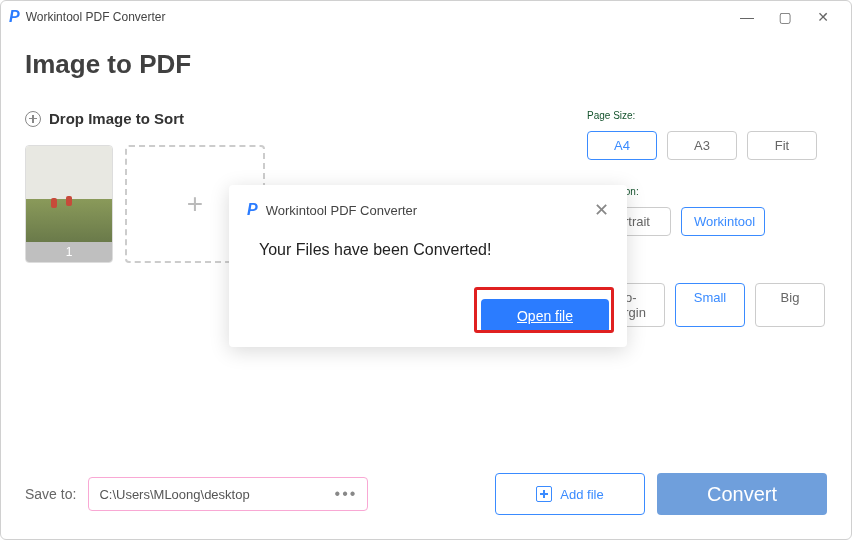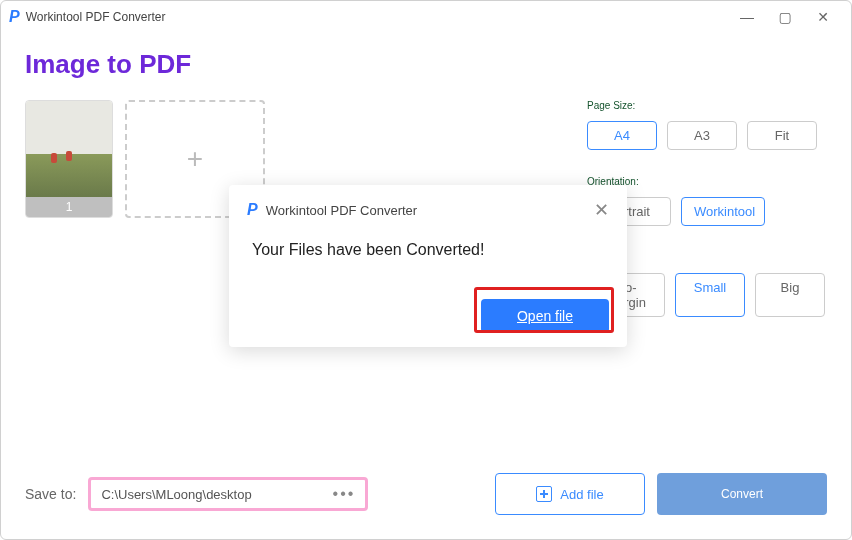--- a/index.html
+++ b/index.html
@@ -5,21 +5,21 @@
 * { box-sizing: border-box; margin: 0; padding: 0; font-family: "Segoe UI", Arial, sans-serif; }
 body { width: 852px; height: 540px; background: #fff; position: relative; overflow: hidden; }
 .window { width: 852px; height: 540px; border: 1px solid #d0d0d0; border-radius: 6px; position: relative; background: #fff; }
 .titlebar { height: 32px; display: flex; align-items: center; padding: 0 8px; }
 .titlebar .logo { display: flex; align-items: center; gap: 6px; }
 .titlebar .logo-p { color: #2b7cff; font-weight: bold; font-size: 16px; font-style: italic; }
 .titlebar .title { font-size: 12px; color: #444; }
 .titlebar .win-controls { margin-left: auto; display: flex; gap: 18px; padding-right: 10px; }
 .titlebar .win-controls span { font-size: 14px; color: #666; cursor: pointer; width: 20px; text-align: center; }
 .content { padding: 10px 24px 16px 24px; }
-.heading { font-size: 26px; font-weight: 700; color: #6d28d9; margin-bottom: 20px; margin-top: 6px; }
+.heading { font-size: 26px; font-weight: 700; color: #404040; margin-bottom: 30px; margin-top: 6px; }
 .main-area { display: flex; gap: 30px; }
 .left-panel { flex: 1; }
 .drop-header { display: flex; align-items: center; gap: 8px; margin-bottom: 18px; }
 .drop-header .sort-icon { width: 16px; height: 16px; border: 1.5px solid #888; border-radius: 50%; position: relative; }
 .drop-header .sort-icon::before { content:""; position:absolute; left:3px; top:6px; width:8px; height:1.5px; background:#888; }
 .drop-header .sort-icon::after { content:""; position:absolute; left:6px; top:3px; width:1.5px; height:8px; background:#888; }
 .drop-header .label { font-size: 15px; font-weight: 600; color: #333; }
 .thumbs { display: flex; gap: 12px; }
 .thumb { width: 88px; height: 118px; border: 1px solid #ddd; border-radius: 4px; overflow: hidden; display: flex; flex-direction: column; }
 .thumb .img { flex: 1; background: linear-gradient(to bottom, #e8e8e2 0%, #e8e8e2 55%, #8a9a5a 55%, #6a7a4a 100%); position: relative; }
@@ -29,34 +29,34 @@
 .add-thumb { width: 140px; height: 118px; border: 2px dashed #ccc; border-radius: 4px; display: flex; align-items: center; justify-content: center; color: #bbb; font-size: 28px; cursor: pointer; }
 .right-panel { width: 240px; }
 .opt-group { margin-bottom: 26px; }
 .opt-label { font-size: 10px; color: #14532d; margin-bottom: 10px; }
 .opt-buttons { display: flex; gap: 10px; }
 .opt-btn { padding: 6px 12px; width: 70px; text-align: center; font-size: 13px; border: 1px solid #ccc; border-radius: 4px; color: #666; background: #fff; cursor: pointer; }
 .opt-btn.wide { width: 84px; }
 .opt-btn.selected { border-color: #3a8bff; color: #3a8bff; }
 .footer { position: absolute; bottom: 24px; left: 24px; right: 24px; display: flex; align-items: center; gap: 12px; }
 .save-label { font-size: 14px; color: #666; }
-.save-path { flex: 0 0 280px; border: 3px solid #f9a8d4; border-radius: 4px; height: 34px; display: flex; align-items: center; padding: 0 10px; font-size: 13px; color: #555; }
+.save-path { flex: 0 0 280px; border: 1px solid #f9a8d4; border-radius: 4px; height: 34px; display: flex; align-items: center; padding: 0 10px; font-size: 13px; color: #555; }
 .save-path .dots { margin-left: auto; color: #888; font-size: 16px; letter-spacing: 2px; cursor: pointer; }
 .footer-spacer { flex: 1; }
 .add-file-btn { width: 150px; height: 42px; border: 1.5px solid #3a8bff; border-radius: 4px; color: #3a8bff; background: #fff; font-size: 13px; display: flex; align-items: center; justify-content: center; gap: 8px; cursor: pointer; }
 .add-file-btn .plus-icon { width: 16px; height: 16px; border: 1.5px solid #3a8bff; border-radius: 2px; position: relative; }
 .add-file-btn .plus-icon::before { content:""; position:absolute; left:3px; top:6px; width:8px; height:1.5px; background:#3a8bff; }
 .add-file-btn .plus-icon::after { content:""; position:absolute; left:6px; top:3px; width:1.5px; height:8px; background:#3a8bff; }
-.convert-btn { width: 170px; height: 42px; background: #6f9fdc; color: #fff; border: none; border-radius: 4px; font-size: 12px; cursor: pointer; }
+.convert-btn { width: 170px; height: 42px; background: #6f9fdc; color: #fff; border: none; border-radius: 4px; font-size: 20px; cursor: pointer; }
 .modal { position: absolute; left: 228px; top: 184px; width: 398px; height: 162px; background: #fff; border-radius: 4px; box-shadow: 0 4px 20px rgba(0,0,0,0.15); padding: 14px 18px; }
 .modal-header { display: flex; align-items: center; gap: 8px; }
 .modal-header .logo-p { color: #2b7cff; font-weight: bold; font-size: 16px; font-style: italic; }
 .modal-header .mtitle { font-size: 13px; color: #444; }
 .modal-header .close { margin-left: auto; font-size: 18px; color: #888; cursor: pointer; }
-.modal-msg { font-size: 16px; color: #222; margin-top: 20px; margin-left: 5px; }
+.modal-msg { font-size: 16px; color: #222; margin-top: 20px; margin-left: 12px; }
 .modal-footer { position: absolute; bottom: 14px; right: 18px; }
 .open-file-btn { width: 128px; height: 34px; background: #2b7cff; color: #fff; border: none; border-radius: 4px; font-size: 14px; cursor: pointer; text-decoration: underline; }
 .highlight-box { position: absolute; left: 473px; top: 286px; width: 140px; height: 46px; border: 3px solid #e02020; border-radius: 3px; pointer-events: none; }
 </style>
 </head>
 <body>
 
 <div class="window">
   <div class="titlebar">
     <div class="logo">
@@ -68,20 +68,24 @@
       <span>▢</span>
       <span>✕</span>
     </div>
   </div>
 
   <div class="content">
     <h1 class="heading">Image to PDF</h1>
 
     <div class="main-area">
       <div class="left-panel">
+        <div class="drop-header">
+          <span class="sort-icon"></span>
+          <span class="label">Drop Image to Sort</span>
+        </div>
         <div class="thumbs">
           <div class="thumb">
             <div class="img"></div>
             <div class="num">1</div>
           </div>
           <div class="add-thumb">
             <span>+</span>
           </div>
         </div>
       </div>

